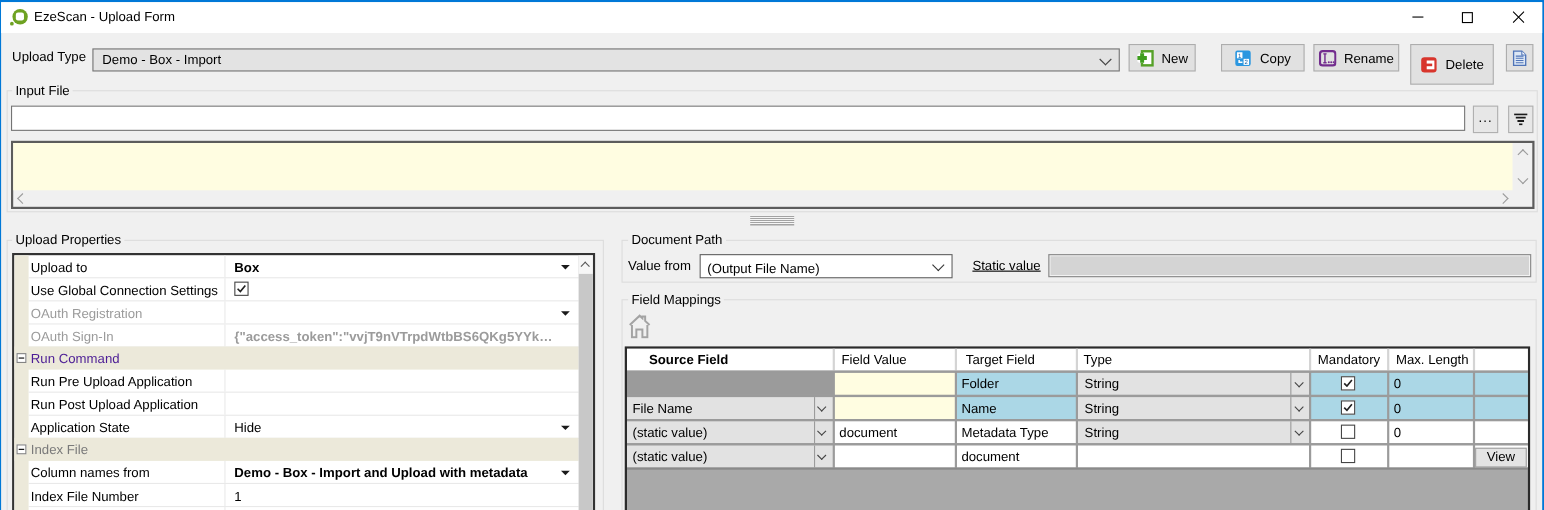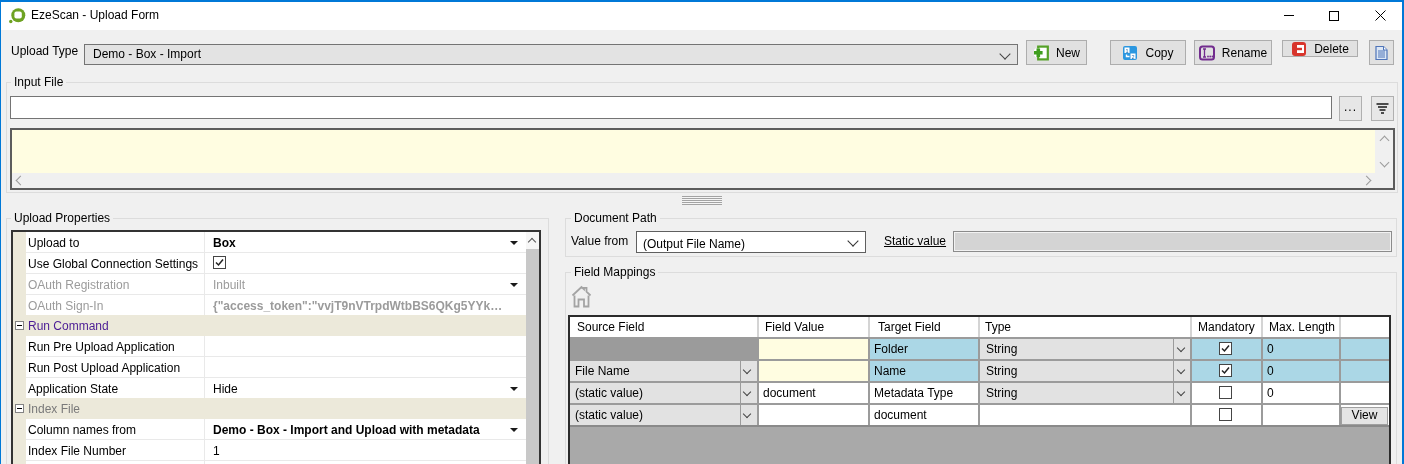--- a/index.html
+++ b/index.html
@@ -56,21 +56,21 @@
 <div class="btn" style="left:1194px;top:40px;width:78px;height:25px;">
   <svg width="16" height="16" viewBox="0 0 16 16">
     <rect x="1" y="1.5" width="14" height="13" rx="2.5" fill="none" stroke="#722c8e" stroke-width="2"></rect>
     <path d="M4 4 h3 M5.5 4 v8 M4 12 h3" stroke="#722c8e" stroke-width="1.3" fill="none"></path>
     <circle cx="9" cy="11.5" r="0.9" fill="#722c8e"></circle>
     <circle cx="11.2" cy="11.5" r="0.9" fill="#722c8e"></circle>
     <circle cx="13.4" cy="11.5" r="0.9" fill="#722c8e"></circle>
   </svg>
   <span>Rename</span>
 </div>
-<div class="btn" style="left:1282px;top:40px;width:76px;height:17px;">
+<div class="btn" style="left:1282px;top:40px;width:76px;height:37px;">
   <svg width="16" height="16" viewBox="0 0 16 16">
     <rect x="1" y="1" width="14" height="14" rx="3" fill="#d8352c"></rect>
     <rect x="6" y="4" width="7" height="8" fill="#fff"></rect>
     <rect x="3" y="6.8" width="8" height="2.4" fill="#d8352c"></rect>
   </svg>
   <span>Delete</span>
 </div>
 <div class="btn" style="left:1369px;top:40px;width:25px;height:25px;">
   <svg width="15" height="16" viewBox="0 0 15 16">
     <path d="M2 1.5 h7.5 l3.5 3.5 v9.5 h-11 z" fill="#dce7f5" stroke="#4f74b8" stroke-width="1.2"></path>
@@ -112,21 +112,20 @@
 <div class="abs" style="left:178px;top:0;width:1px;height:20px;background:#e9e9e9;"></div>
 <div class="cb" style="left:187px;top:3px;">
           <svg width="11" height="11" viewBox="0 0 11 11" style="display:block">
             <path d="M2 5.5 l2.5 2.5 L9 2.5" stroke="#222" stroke-width="1.5" fill="none"></path>
           </svg>
         </div>
 </div>
 <div class="abs" style="left:0;top:42px;width:500px;height:21px;border-bottom:1px solid #e9e9e9;">
 <div class="abs" style="left:2px;top:4px;white-space:nowrap;color:#9b9b9b;">OAuth Registration</div>
 <div class="abs" style="left:178px;top:0;width:1px;height:20px;background:#e9e9e9;"></div>
-<div class="abs" style="left:187px;top:4px;width:296px;overflow:hidden;white-space:nowrap;color:#9b9b9b;">Inbuilt</div>
 <div class="tri" style="left:484px;top:9px;"></div>
 </div>
 <div class="abs" style="left:0;top:63px;width:500px;height:21px;border-bottom:1px solid #e9e9e9;">
 <div class="abs" style="left:2px;top:4px;white-space:nowrap;color:#9b9b9b;">OAuth Sign-In</div>
 <div class="abs" style="left:178px;top:0;width:1px;height:20px;background:#e9e9e9;"></div>
 <div class="abs" style="left:187px;top:4px;width:296px;overflow:hidden;white-space:nowrap;color:#9b9b9b;font-weight:bold;">{"access_token":"vvjT9nVTrpdWtbBS6QKg5YYk…</div>
 </div>
 <div class="abs" style="left:-13px;top:83px;width:513px;height:21px;background:#ece9da;">
 <div class="abs" style="left:2px;top:6px;width:9px;height:9px;background:#fff;border:1px solid #838383;"></div>
 <div class="abs" style="left:4px;top:10px;width:5px;height:1px;background:#000;"></div>
@@ -188,21 +187,21 @@
   <path d="M3.5 10.5 V21.5 H7.5 V14.5 H13 V21.5 H17.5 V10.5" fill="none" stroke="#a3a3a3" stroke-width="1.8"></path>
 </svg>
 <div class="abs" style="left:568px;top:315px;width:823px;height:160px;border:2px solid #2b2b2b;background:#a9a9a9;">
 <div class="abs" style="left:0;top:0;width:819px;height:20px;background:#fff;"></div>
 <div class="abs" style="left:187px;top:0;width:2px;height:20px;background:#d4d4d4;"></div>
 <div class="abs" style="left:298px;top:0;width:2px;height:20px;background:#d4d4d4;"></div>
 <div class="abs" style="left:408px;top:0;width:2px;height:20px;background:#d4d4d4;"></div>
 <div class="abs" style="left:620px;top:0;width:2px;height:20px;background:#d4d4d4;"></div>
 <div class="abs" style="left:691px;top:0;width:2px;height:20px;background:#d4d4d4;"></div>
 <div class="abs" style="left:769px;top:0;width:2px;height:20px;background:#d4d4d4;"></div>
-<div class="abs" style="left:7px;top:3px;">Source Field</div>
+<div class="abs" style="left:20px;top:3px;font-weight:bold;">Source Field</div>
 <div class="abs" style="left:195px;top:3px;">Field Value</div>
 <div class="abs" style="left:308px;top:3px;">Target Field</div>
 <div class="abs" style="left:415px;top:3px;">Type</div>
 <div class="abs" style="left:628px;top:3px;">Mandatory</div>
 <div class="abs" style="left:699px;top:3px;">Max. Length</div>
 <div class="abs" style="left:0;top:20px;width:819px;height:22px;border-top:2px solid #9b9b9b;background:#9b9b9b;">
 <div class="abs" style="left:189px;top:0;width:109px;height:20px;background:#fffde1;">
         <div class="abs" style="left:4px;top:3px;"></div>
       </div>
 <div class="abs" style="left:300px;top:0;width:108px;height:20px;background:#abd7e6;">

